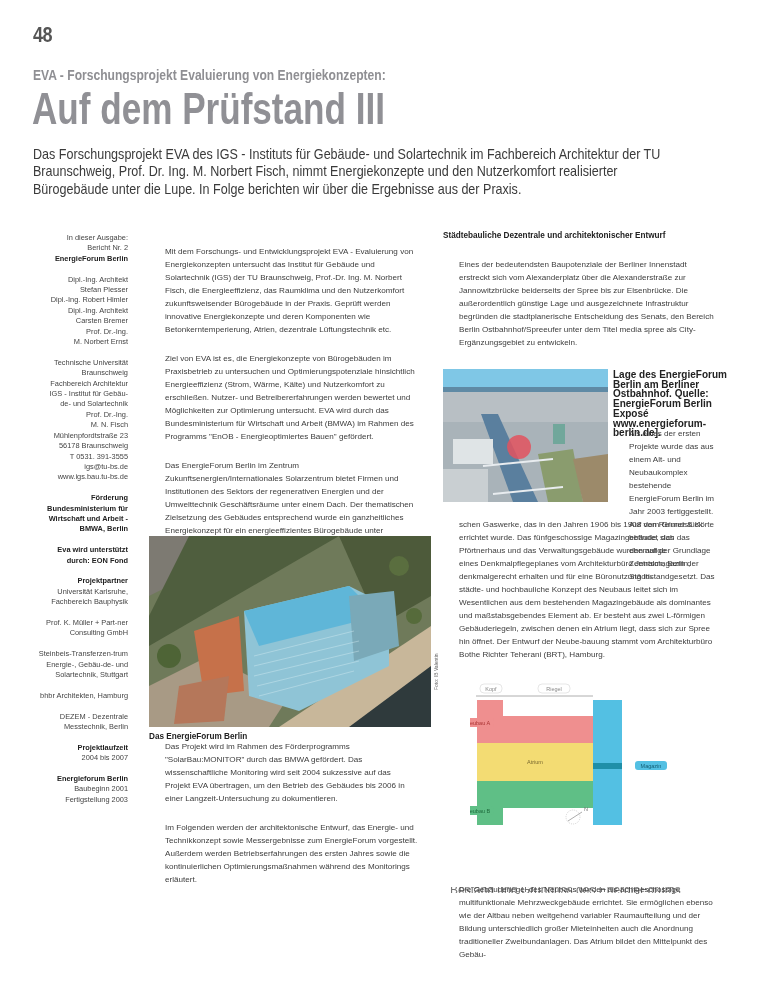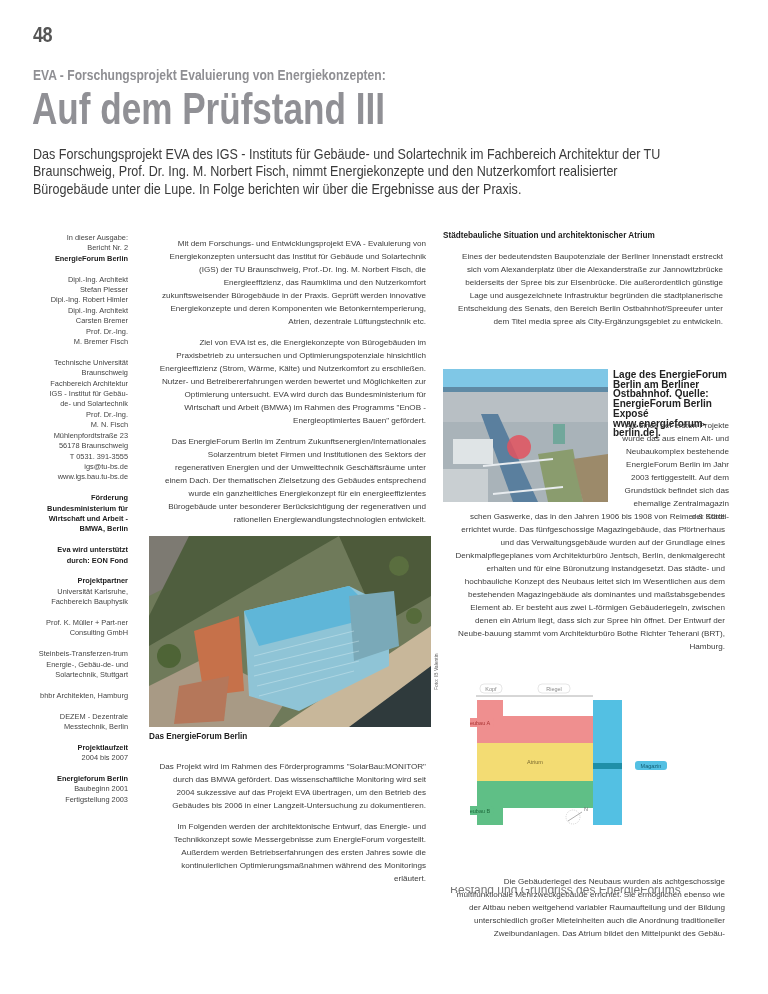--- a/index.html
+++ b/index.html
@@ -6,28 +6,28 @@
   body { width: 768px; height: 994px; position: relative; overflow: hidden; font-family: "Liberation Sans", sans-serif; color: #333; }
   .abs { position: absolute; }
   .page-num { left: 33px; top: 22px; font-family: "Liberation Sans", sans-serif; font-weight: bold; font-size: 22px; color: #555; transform: scaleX(0.82); transform-origin: left; letter-spacing: -0.5px; }
   .kicker { left: 33px; top: 66px; font-weight: bold; font-size: 15.5px; color: #8f8f93; transform: scaleX(0.78); transform-origin: left; white-space: nowrap; }
   .title { left: 32px; top: 84px; font-weight: bold; font-size: 45px; color: #909095; transform: scaleX(0.78); transform-origin: left; white-space: nowrap; line-height: 1.1; }
   .lead { left: 33px; top: 146px; width: 640px; font-size: 14.6px; line-height: 17.3px; color: #3a3a3a; transform: scaleX(0.86); transform-origin: left top; width: 745px; }
   .side { left: 33px; top: 233px; width: 95px; font-size: 7.4px; line-height: 10.4px; color: #444; text-align: right; }
   .side p { margin: 0 0 10.4px 0; }
   .side b { color: #222; }
   .col { font-size: 8.1px; line-height: 13px; color: #3c3c3c; }
-  .col p { margin: 8px; text-align: right; }
+  .col p { margin: 16px; }
   .col h4 { margin: 0; font-size: 8.2px; font-weight: bold; color: #222; }
   .col1 { left: 149px; top: 229px; width: 285px; }
   .col2 { left: 443px; top: 229px; width: 288px; }
   .photo { left: 149px; top: 536px; width: 282px; height: 191px; overflow: hidden; }
   .credit { left: 433px; top: 690px; font-size: 5px; color: #666; transform: rotate(-90deg); transform-origin: left top; white-space: nowrap; }
   .caption1 { left: 149px; top: 732px; font-size: 8.2px; font-weight: bold; color: #222; }
-  .col1b { left: 149px; top: 752px; width: 285px; }
+  .col1b { left: 149px; top: 724px; width: 285px; }
   .mapimg { left: 443px; top: 369px; width: 165px; height: 133px; overflow: hidden; }
   .mapcap { left: 613px; top: 370px; width: 122px; font-size: 10px; line-height: 9.7px; font-weight: bold; color: #222; }
   .col2b { left: 613px; top: 411px; width: 124px; }
   .col2c { left: 443px; top: 502px; width: 290px; }
   .plan { left: 470px; top: 680px; width: 260px; height: 155px; }
   .plancap { left: 443px; top: 887px; font-size: 12px; color: #777; height: 6px; overflow: hidden; line-height: 6px; padding-left: 7px; }
   .col2d { left: 443px; top: 867px; width: 290px; }
 </style>
 </head>
 <body>
@@ -43,21 +43,21 @@
     <span>Bericht Nr. 2</span><br>
     <b>EnergieForum Berlin</b>
   </p>
   <p>
     <span>Dipl.-Ing. Architekt</span><br>
     <span>Stefan Plesser</span><br>
     <span>Dipl.-Ing. Robert Himler</span><br>
     <span>Dipl.-Ing. Architekt</span><br>
     <span>Carsten Bremer</span><br>
     <span>Prof. Dr.-Ing.</span><br>
-    <span>M. Bremer Fisch</span>
+    <span>M. Norbert Ernst</span>
   </p>
   <p>
     <span>Technische Universität</span><br>
     <span>Braunschweig</span><br>
     <span>Fachbereich Architektur</span><br>
     <span>IGS - Institut für Gebäu-</span><br>
     <span>de- und Solartechnik</span><br>
     <span>Prof. Dr.-Ing.</span><br>
     <span>M. N. Fisch</span><br>
     <span>Mühlenpfordtstraße 23</span><br>
@@ -124,21 +124,21 @@
 </div>
 <div class="abs credit">Foto: IB Valentin</div>
 <div class="abs caption1">Das EnergieForum Berlin</div>
 
 <div class="abs col col1b">
   <p>Das Projekt wird im Rahmen des Förderprogramms "SolarBau:MONITOR" durch das BMWA gefördert. Das wissenschaftliche Monitoring wird seit 2004 sukzessive auf das Projekt EVA übertragen, um den Betrieb des Gebäudes bis 2006 in einer Langzeit-Untersuchung zu dokumentieren.</p>
   <p>Im Folgenden werden der architektonische Entwurf, das Energie- und Technikkonzept sowie Messergebnisse zum EnergieForum vorgestellt. Außerdem werden Betriebserfahrungen des ersten Jahres sowie die kontinuierlichen Optimierungsmaßnahmen während des Monitorings erläutert.</p>
 </div>
 
 <div class="abs col col2">
-  <h4>Städtebauliche Situation und architektonischer Atrium</h4>
+  <h4>Städtebauliche Dezentrale und architektonischer Entwurf</h4>
   <p>Eines der bedeutendsten Baupotenziale der Berliner Innenstadt erstreckt sich vom Alexanderplatz über die Alexanderstraße zur Jannowitzbrücke beiderseits der Spree bis zur Elsenbrücke. Die außerordentlich günstige Lage und ausgezeichnete Infrastruktur begründen die stadtplanerische Entscheidung des Senats, den Bereich Berlin Ostbahnhof/Spreeufer unter dem Titel media spree als City-Ergänzungsgebiet zu entwickeln.</p>
 </div>
 
 <div class="abs mapimg">
   <svg width="165" height="133" viewBox="0 0 165 133">
     <rect width="165" height="133" fill="#a9b3b9"></rect>
     <rect width="165" height="18" fill="#7fc7e6"></rect>
     <rect y="18" width="165" height="5" fill="#5f8aa5"></rect>
     <rect y="23" width="165" height="30" fill="#b8bfc4"></rect>
     <polygon points="38,45 55,45 95,133 70,133" fill="#5a7f9e"></polygon>

